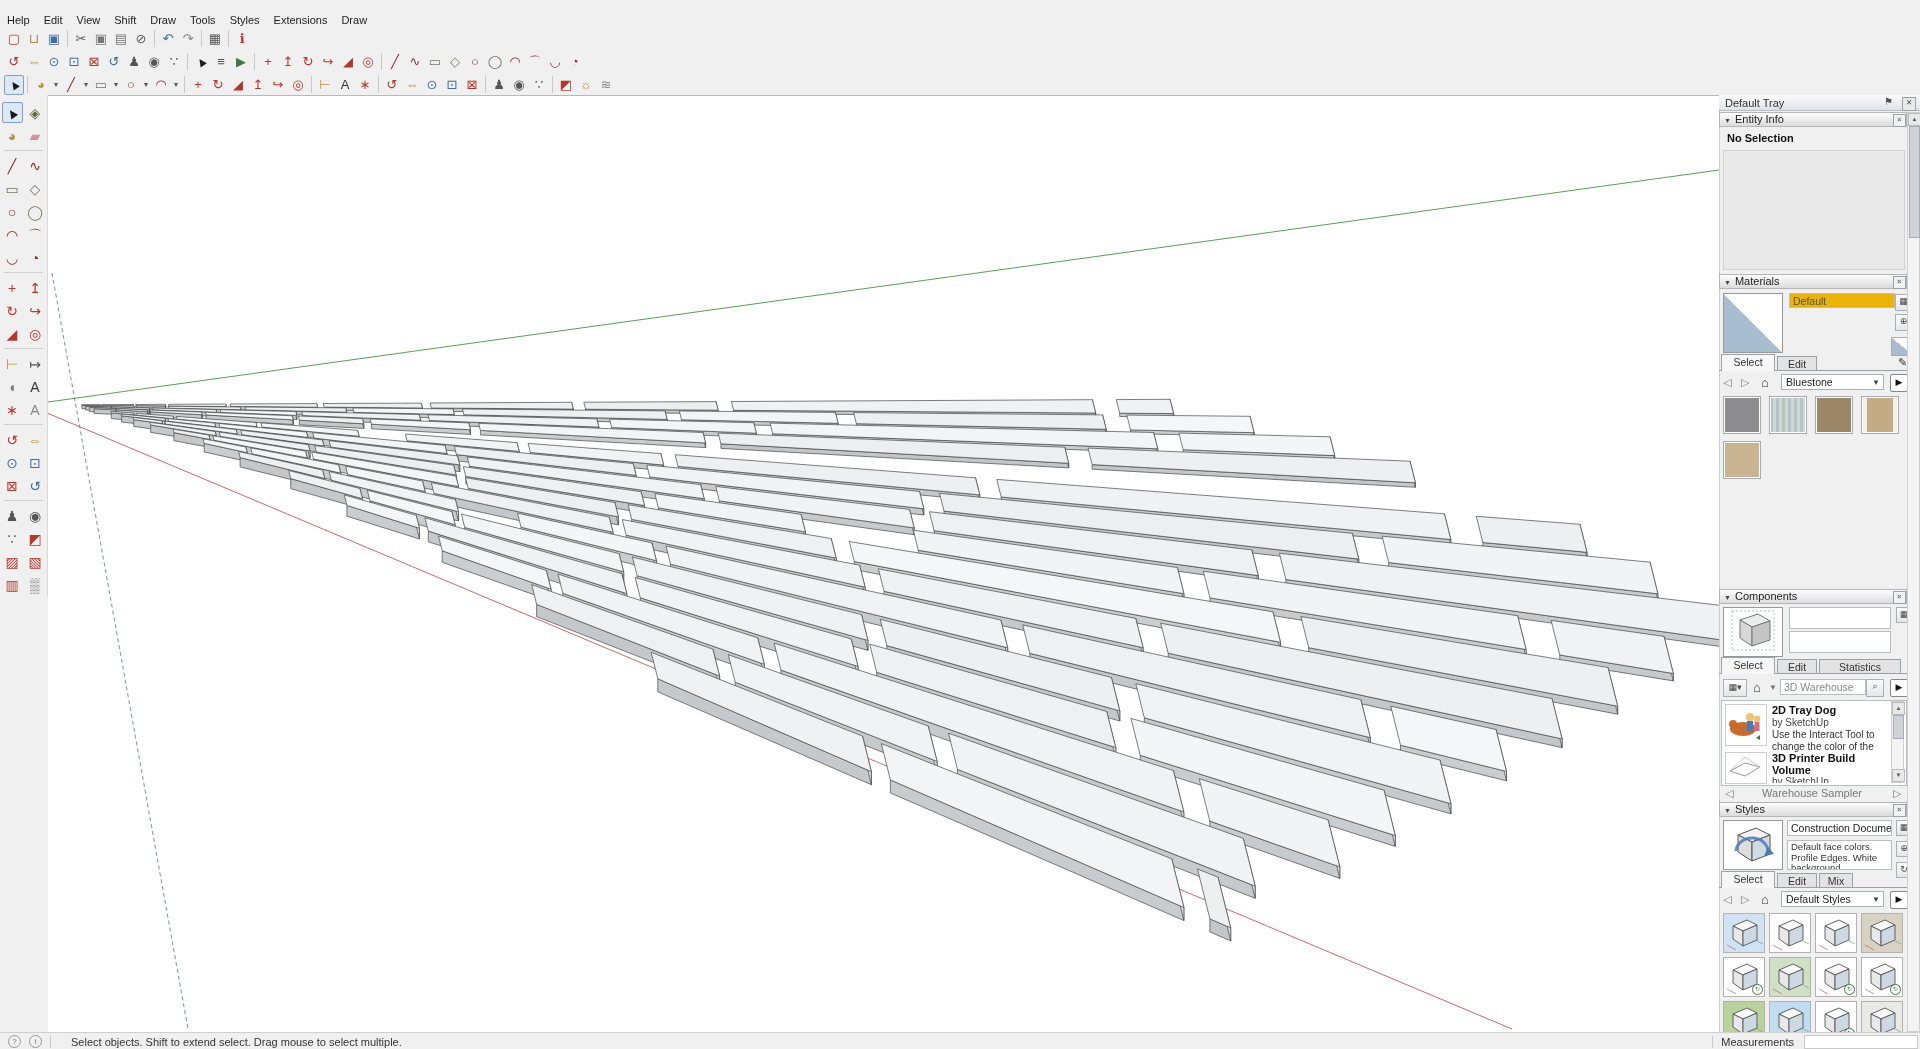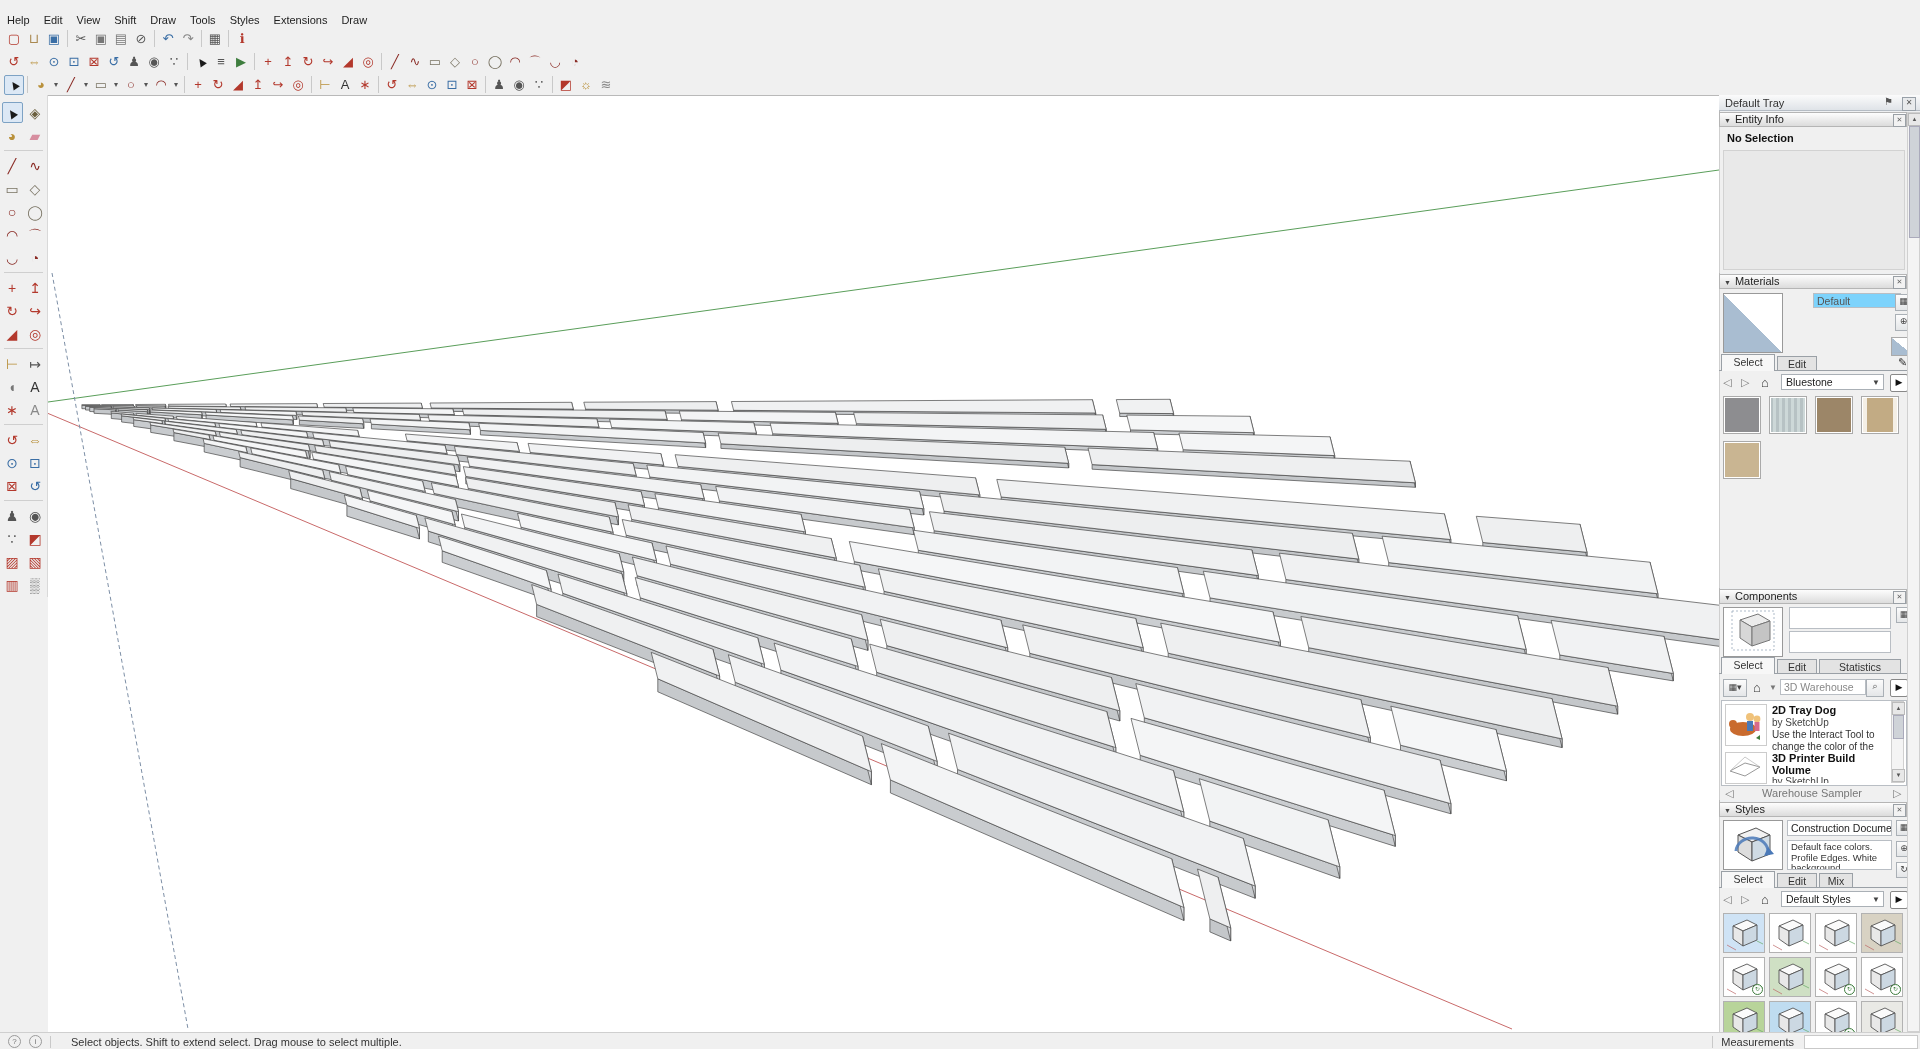--- a/index.html
+++ b/index.html
@@ -1066,21 +1066,21 @@
   <div id="tray-built">
       <div class="sec-header abs" style="top: 112px;"><span class="tri">▼</span>Entity Info</div>
       <div class="sec-close abs" style="left: 1893px; top: 114px;">✕</div>
       <div class="panel abs" style="top: 127px; height: 146px;"></div>
       <div class="abs" style="left: 1727px; top: 132px; font-weight: bold; font-size: 11px; color: rgb(17, 17, 17);">No Selection</div>
       <div class="abs" style="left: 1723px; top: 150px; width: 180px; height: 118px; background: rgb(233, 233, 233); border: 1px solid rgb(210, 210, 210);"></div>
       <div class="sec-header abs" style="top: 274px;"><span class="tri">▼</span>Materials</div>
       <div class="sec-close abs" style="left: 1893px; top: 276px;">✕</div>
       <div class="panel abs" style="top: 289px; height: 299px;"></div>
       <div class="abs" style="left: 1723px; top: 293px; width: 58px; height: 58px; border: 1px solid rgb(153, 153, 153); background: linear-gradient(to right top, rgb(169, 189, 209) 49.5%, rgb(255, 255, 255) 50%);"></div>
-      <div class="field abs" style="left: 1789px; top: 293px; width: 88px; height: 15px; background: #7dd3fc; margin-left: 24px;">Default</div>
+      <div class="field abs" style="left: 1789px; top: 293px; width: 106px; height: 15px; background: #eab308;">Default</div>
       <div class="mini-btn abs" style="left: 1895px; top: 294px;">▦</div>
       <div class="mini-btn abs" style="left: 1895px; top: 314px;">⊕</div>
       <div class="abs" style="left: 1891px; top: 337px; width: 21px; height: 17px; border: 1px solid rgb(170, 170, 170); background: linear-gradient(to right top, rgb(169, 189, 209) 49.5%, rgb(255, 255, 255) 50%);"></div>
       <div class="tab active abs" style="left: 1721px; top: 354px; width: 54px;">Select</div>
       <div class="tab abs" style="left: 1777px; top: 356px; width: 40px;">Edit</div>
       <div class="tabline abs" style="left: 1719px; top: 370px; width: 188px;"></div>
       <div class="nav-ic abs" style="left: 1898px; top: 356px; color: rgb(51, 51, 51);">✎</div>
       <div class="nav-ic abs" style="left: 1723px; top: 376px;">◁</div>
       <div class="nav-ic abs" style="left: 1741px; top: 376px;">▷</div>
       <div class="nav-ic abs" style="left: 1761px; top: 375px; font-size: 13px; color: rgb(51, 51, 51);">⌂</div>

